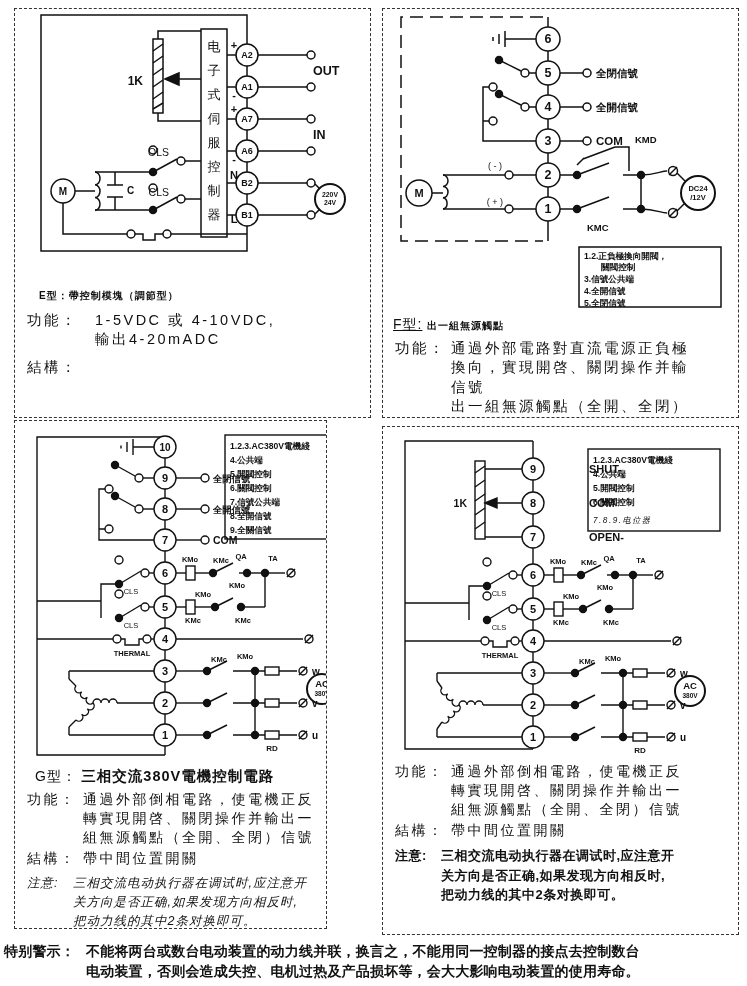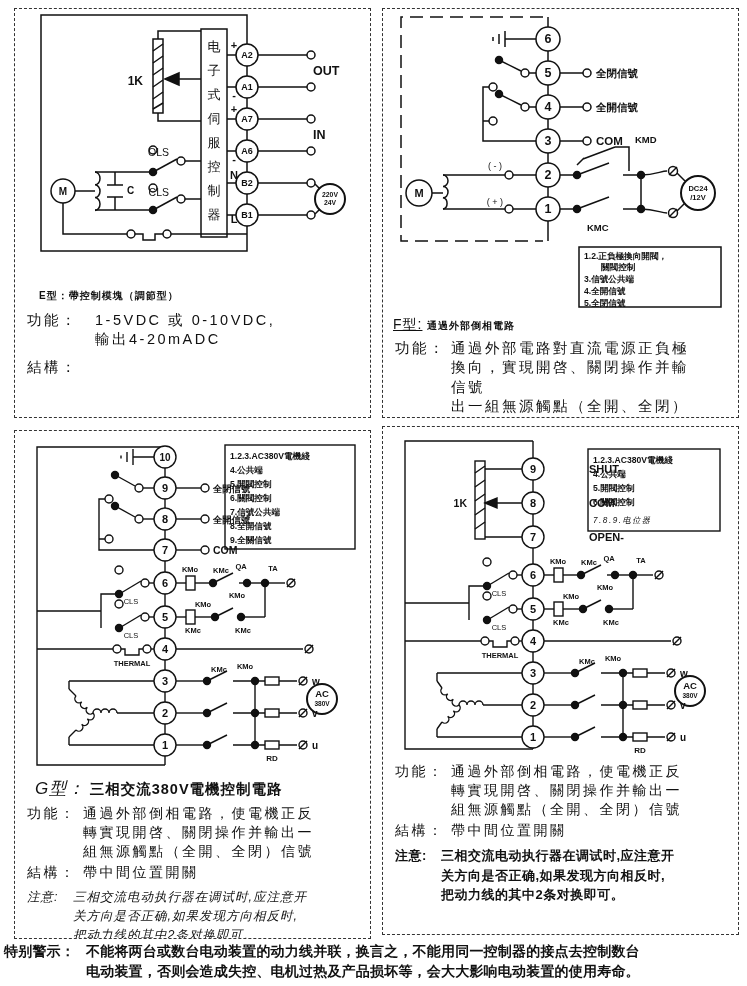--- a/index.html
+++ b/index.html
@@ -1,20 +1,20 @@
 <!DOCTYPE html>
 <html><head>
 <meta charset="utf-8">
 <style>
   html,body{margin:0;padding:0;background:#fff;}
   body{width:747px;height:986px;position:relative;font-family:"Liberation Sans","DejaVu Sans",sans-serif;color:#111;}
   .panel{position:absolute;border:1.6px dashed #333;background:#fff;overflow:hidden;box-sizing:border-box;}
   #pe{left:14px;top:8px;width:357px;height:410px;}
   #pf{left:382px;top:8px;width:357px;height:410px;}
-  #pg{left:14px;top:430px;width:357px;height:509px;}
+  #pg{left:14px;top:420px;width:313px;height:509px;}
   #ph{left:382px;top:426px;width:357px;height:509px;}
   svg{display:block;}
   svg text{font-family:"Liberation Sans","DejaVu Sans",sans-serif;fill:#111;stroke:none;}
   .ttl{font-weight:bold;font-size:10px;letter-spacing:1px;}
   .ttl-pre{font-weight:normal;letter-spacing:1px;}
   .script{font-style:italic;font-weight:bold;letter-spacing:1.5px;}
   .row{display:flex;margin:8px 0 0 12px;font-size:14.5px;letter-spacing:2.5px;line-height:1.34;}
   .row .lbl{flex:0 0 56px;}
   .ind{padding-left:12px;}
   .note{font-size:12.5px;line-height:1.5;}
@@ -126,21 +126,21 @@
     <text x="128" y="76" font-size="12" font-weight="bold" text-anchor="end">1K</text>
     <text x="154" y="147" font-size="10.5" text-anchor="end">OLS</text>
     <text x="154" y="187" font-size="10.5" text-anchor="end">CLS</text>
     <text x="48" y="186" font-size="10" font-weight="bold" text-anchor="middle">M</text>
     <text x="112" y="185" font-size="10" font-weight="bold">C</text>
   </svg>
   <div class="ttl" style="margin:10px 0 0 24px;">E型：帶控制模塊（調節型）</div>
   <div class="row">
     <div class="lbl">功能：</div>
     <div>
-      <div class="ind">1-5VDC 或 0-10VDC,</div>
+      <div class="ind">1-5VDC 或 4-10VDC,</div>
       <div class="ind">輸出4-20mADC</div>
     </div>
   </div>
   <div class="row">
     <div class="lbl">結構：</div>
   </div>
 </div>
 
 <div class="panel" id="pf">
   <svg width="348" height="302" viewBox="0 0 348 302">
@@ -241,21 +241,21 @@
     <g font-size="8.6" font-weight="bold">
       <text x="201" y="250">1.2.正負極換向開閥，</text>
       <text x="218" y="261">關閥控制</text>
       <text x="201" y="273">3.信號公共端</text>
       <text x="201" y="285">4.全開信號</text>
       <text x="201" y="297">5.全閉信號</text>
     </g>
   </svg>
   <div style="margin:4px 0 0 10px;">
     <span class="ttl-pre" style="font-size:14px;text-decoration:underline;">F型:</span>
-    <span class="ttl">通過外部倒相電路</span>
+    <span class="ttl">出一組無源觸點</span>
   </div>
   <div class="row" style="margin-top:5px;">
     <div class="lbl">功能：</div>
     <div>
       <div>通過外部電路對直流電源正負極</div>
       <div>換向，實現開啓、關閉操作并輸</div>
       <div>信號</div>
       <div>出一組無源觸點（全開、全閉）</div>
     </div>
   </div>
@@ -432,21 +432,21 @@
       <text x="215" y="28">1.2.3.AC380V電機綫</text>
       <text x="215" y="42">4.公共端</text>
       <text x="215" y="56">5.開閥控制</text>
       <text x="215" y="70">6.關閥控制</text>
       <text x="215" y="84">7.信號公共端</text>
       <text x="215" y="98">8.全開信號</text>
       <text x="215" y="112">9.全關信號</text>
     </g>
   </svg>
   <div style="margin:2px 0 0 20px;">
-    <span class="ttl-pre" style="font-size:17px;font-style:italic;">G型：</span>
+    <span class="ttl-pre" style="font-size:14px;">G型：</span>
     <span class="ttl" style="font-size:14.5px;">三相交流380V電機控制電路</span>
   </div>
   <div class="row" style="margin-top:4px;font-size:14px;">
     <div class="lbl">功能：</div>
     <div>
       <div>通過外部倒相電路，使電機正反</div>
       <div>轉實現開啓、關閉操作并輸出一</div>
       <div>組無源觸點（全開、全閉）信號</div>
     </div>
   </div>

